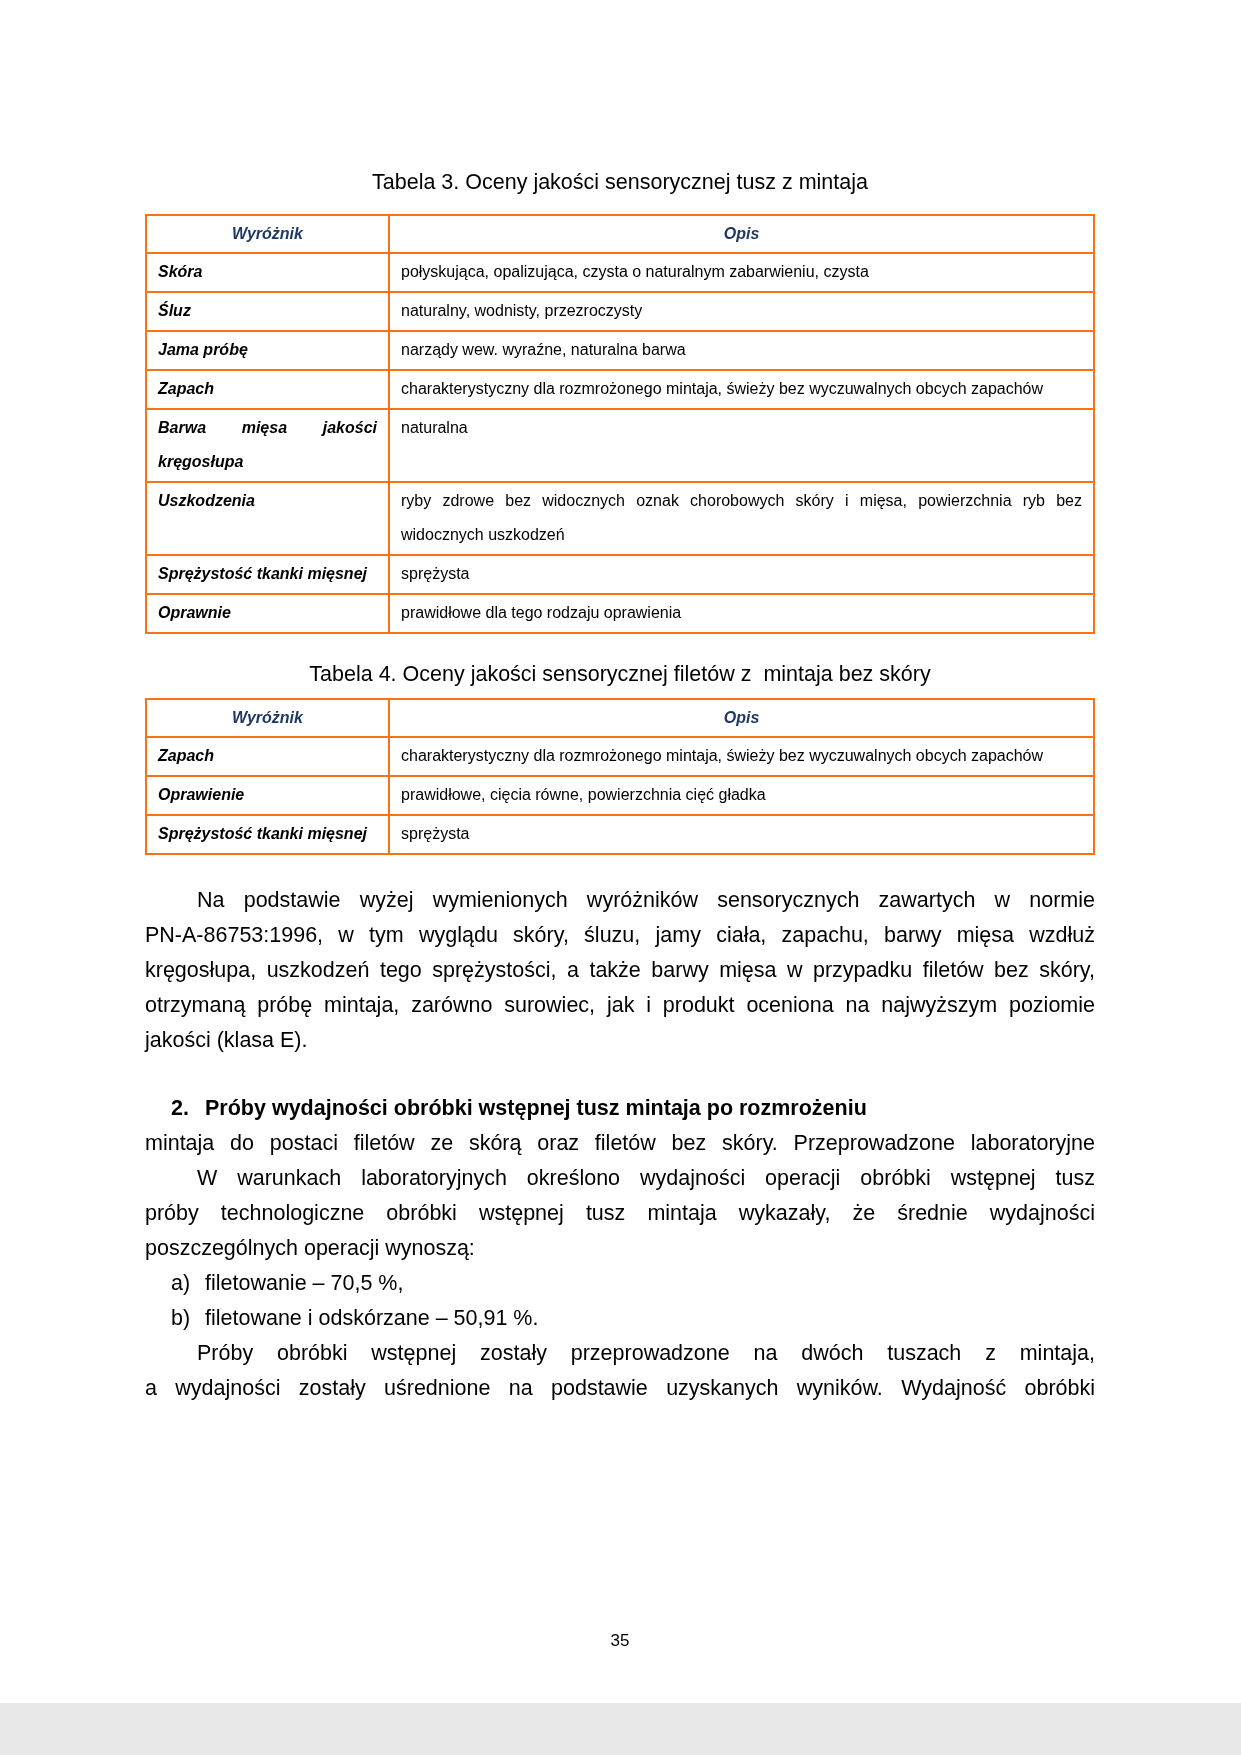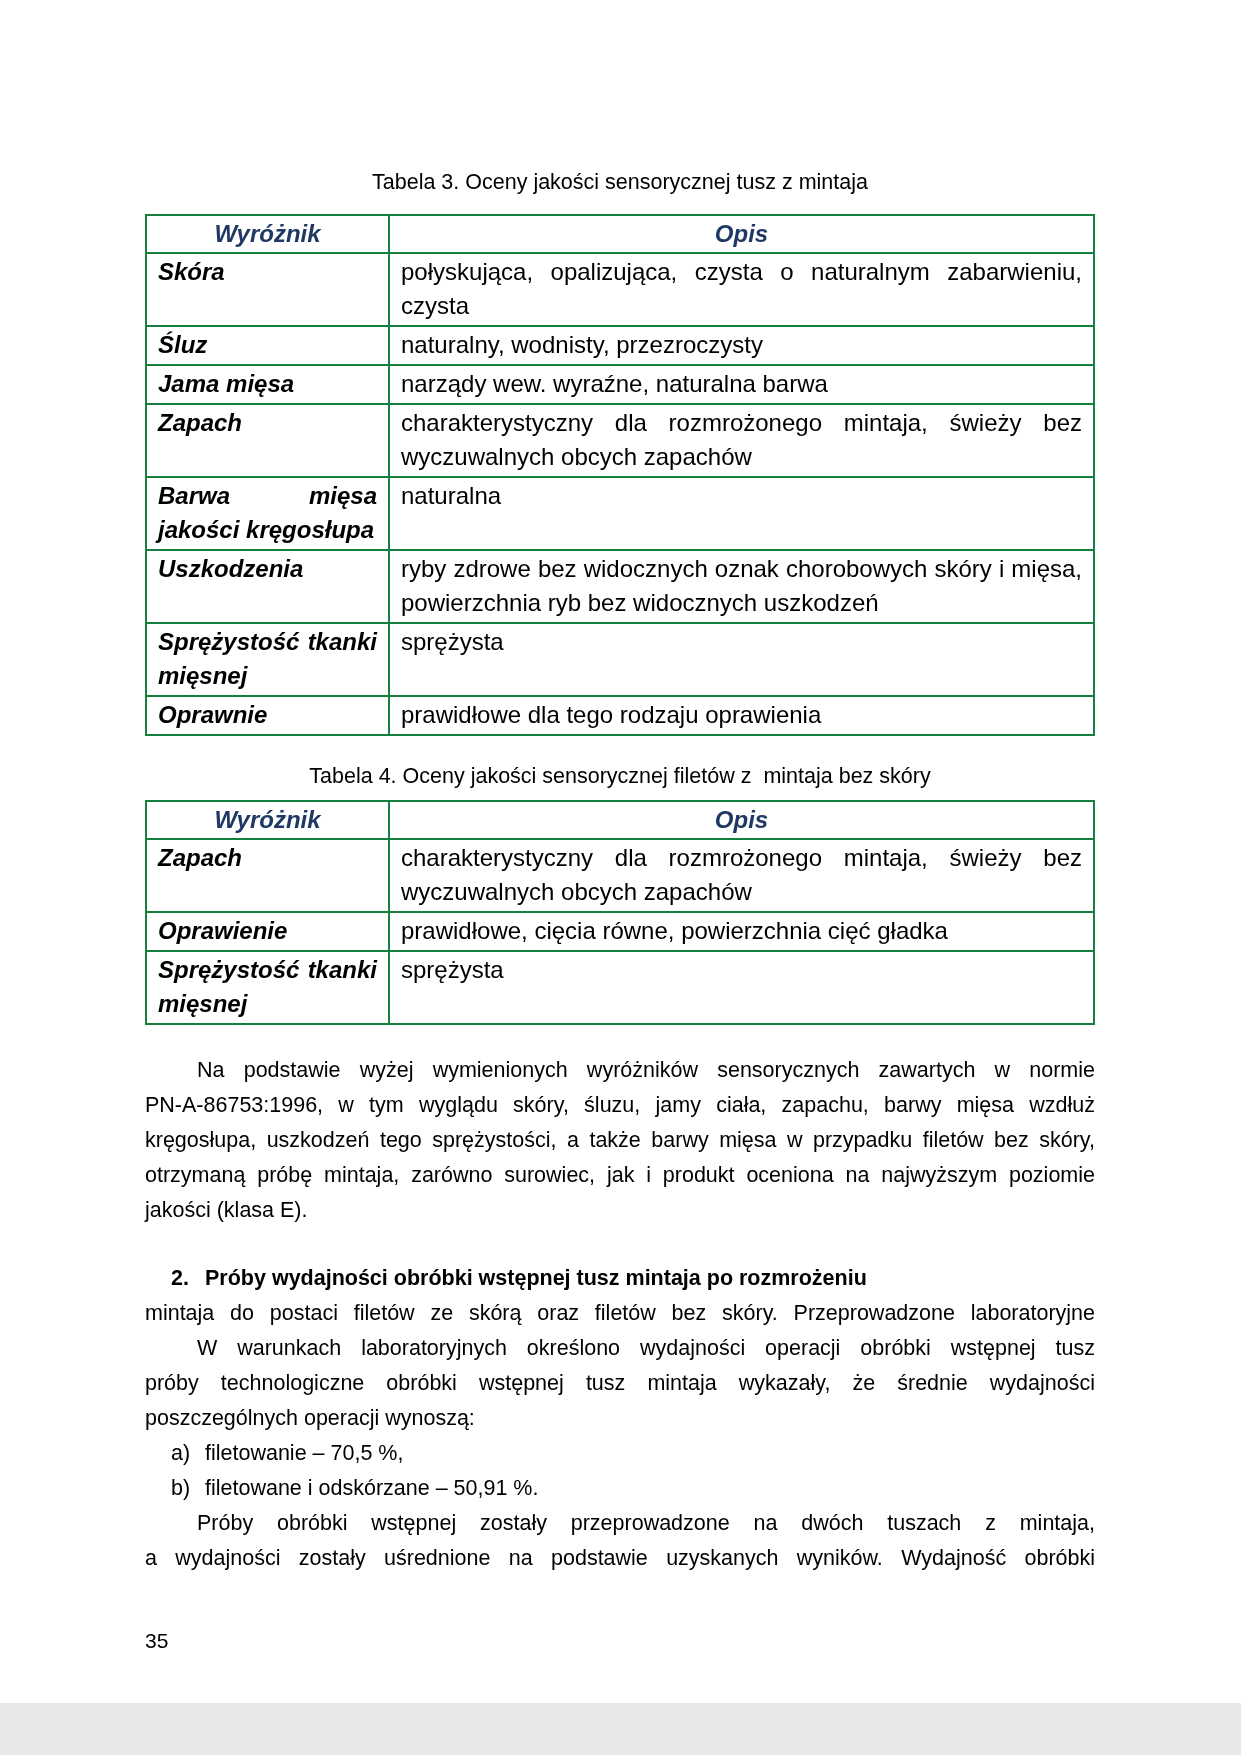--- a/index.html
+++ b/index.html
@@ -29,22 +29,22 @@
   .caption--t4 { margin-top:24px;  margin-bottom:8px;  }
 
   
   table.tbl {
     width:100%;
     border-collapse:collapse;
     table-layout:fixed;
   }
   table.tbl col.c1 { width:243px; }
   table.tbl th, table.tbl td {
-    border:2px solid #15803d;
-    font-size:24px;
+    border:2px solid #f97316;
+    font-size:16px;
     line-height:34px;
     vertical-align:top;
     padding:1px 11px 2px 11px;
     overflow:hidden;
   }
   table.tbl th {
     color:#1f3864;
     font-weight:bold;
     font-style:italic;
     text-align:center;
@@ -83,22 +83,22 @@
     font-size:21.5px;
     line-height:35px;
   }
   .list-item .marker { flex:none; width:34px; }
 
   .page-number {
     position:absolute;
     top:1626px;
     left:145px;
     width:950px;
-    text-align:left;
-    font-size:21px;
+    text-align:center;
+    font-size:17px;
     line-height:30px;
   }
 </style>
 </head>
 <body>
 
 <div class="page">
   <div class="content">
 
     <div class="caption caption--t3">Tabela 3. Oceny jakości sensorycznej tusz z mintaja</div>
@@ -115,21 +115,21 @@
         </tr>
         <tr>
           <td class="lbl">Skóra</td>
           <td class="val">połyskująca, opalizująca, czysta o naturalnym zabarwieniu, czysta</td>
         </tr>
         <tr>
           <td class="lbl">Śluz</td>
           <td class="val">naturalny, wodnisty, przezroczysty</td>
         </tr>
         <tr>
-          <td class="lbl">Jama mięsa</td>
+          <td class="lbl">Jama próbę</td>
           <td class="val">narządy wew. wyraźne, naturalna barwa</td>
         </tr>
         <tr>
           <td class="lbl">Zapach</td>
           <td class="val">charakterystyczny dla rozmrożonego mintaja, świeży bez wyczuwalnych obcych zapachów</td>
         </tr>
         <tr>
           <td class="lbl">Barwa mięsa jakości kręgosłupa</td>
           <td class="val">naturalna</td>
         </tr>

